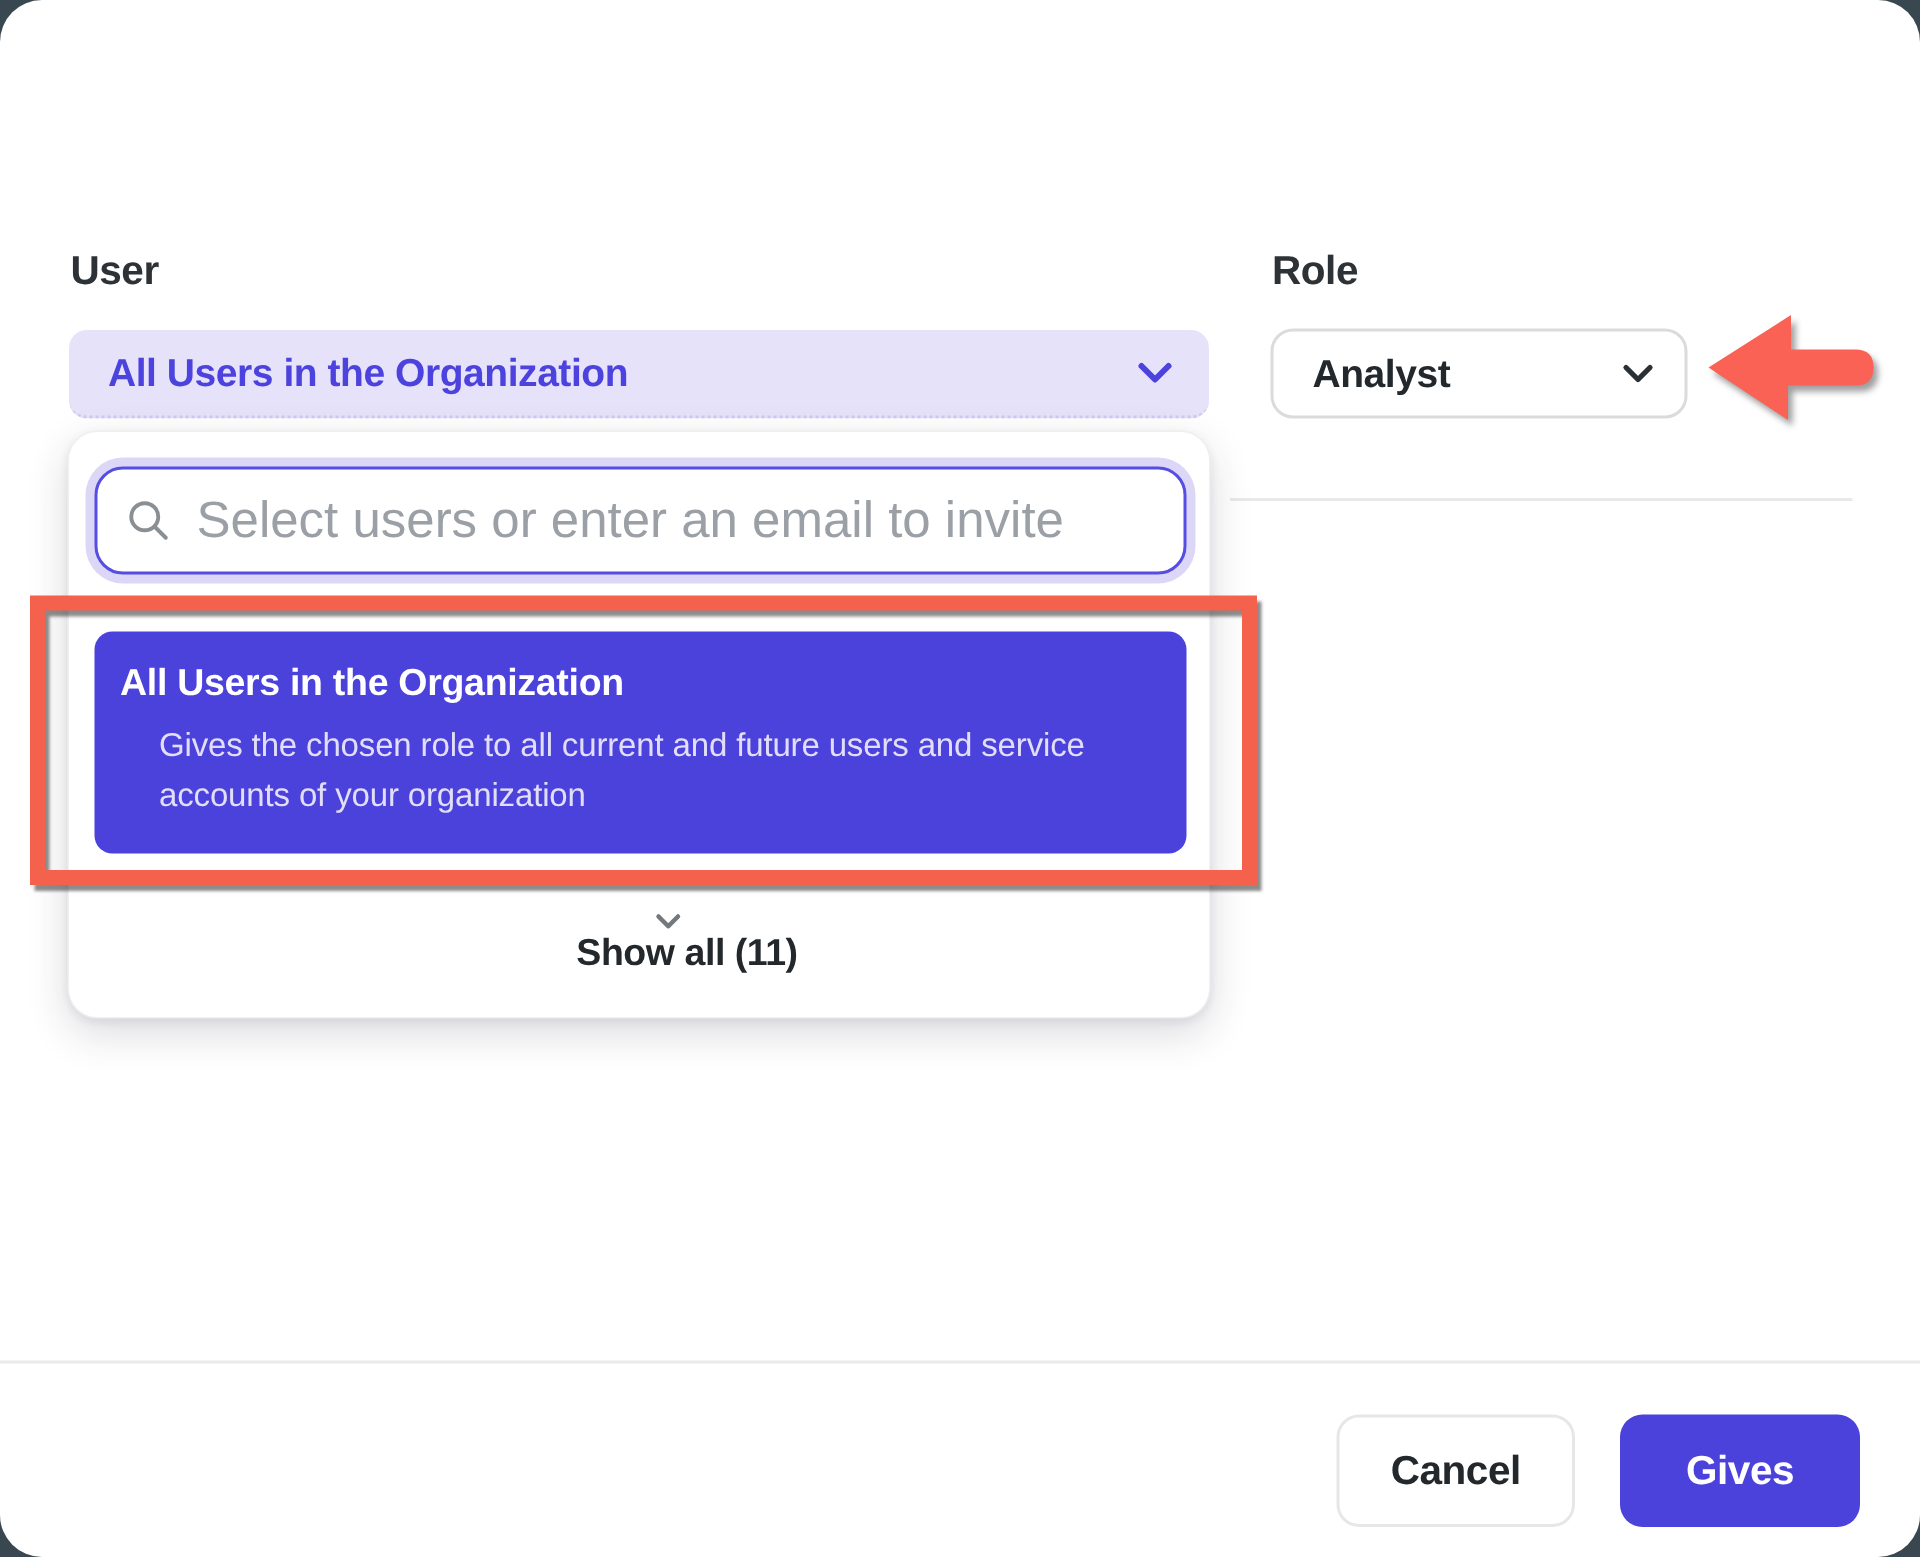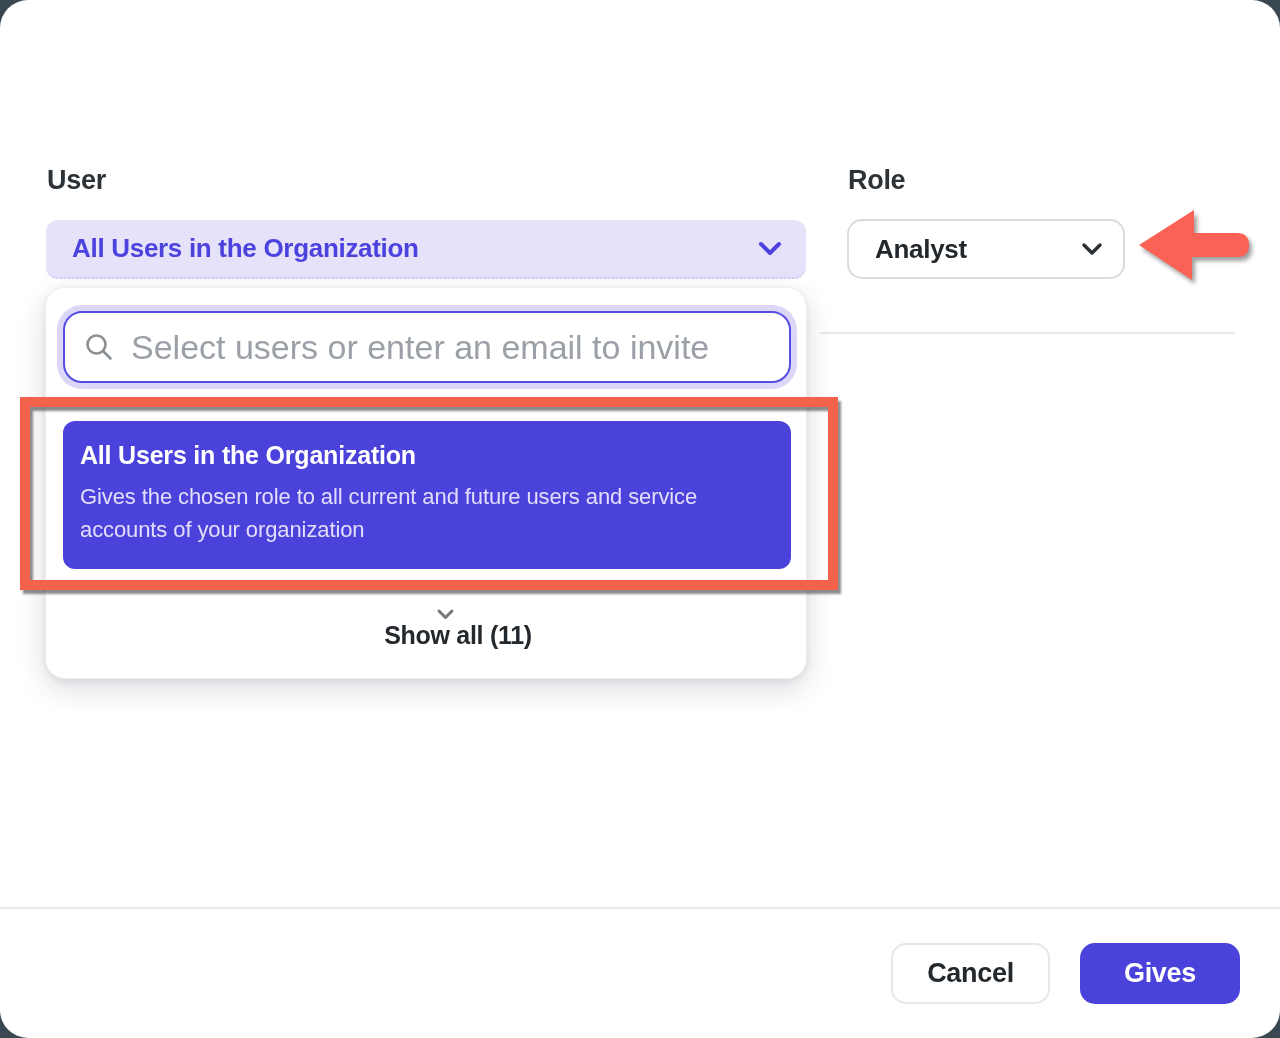--- a/index.html
+++ b/index.html
@@ -108,20 +108,21 @@
   .all-users-option .opt-title {
     font-size: 25px; font-weight: 700; color: #ffffff;
     letter-spacing: -0.2px;
   }
   .all-users-option .opt-desc {
     margin-top: 10px;
     font-size: 22px; font-weight: 400; color: #e2defa;
     line-height: 33px;
     letter-spacing: -0.1px;
     max-width: 680px;
+    margin-left: 26px;
   }
 
   .show-all {
     left: 0; top: 320px; width: 762px; height: 52px;
     display: flex; align-items: center;
     padding-left: 36px;
     cursor: pointer;
     flex-direction: column;
   }
   .show-all .show-all-label {
@@ -144,21 +145,21 @@
     z-index: 3;
     pointer-events: none;
   }
 
   .footer-divider {
     left: 0; top: 907px; width: 1280px; height: 2px;
     background: #eaeaea;
   }
 
   .btn {
-    top: 943px; height: 61px;
+    top: 943px; height: 75px;
     border-radius: 15px;
     display: flex; align-items: center; justify-content: center;
     font-size: 27px; font-weight: 600;
     letter-spacing: -0.3px;
     cursor: pointer;
   }
   .cancel-btn {
     left: 891px; width: 159px;
     background: #ffffff;
     border: 2px solid #e7e7e7;

